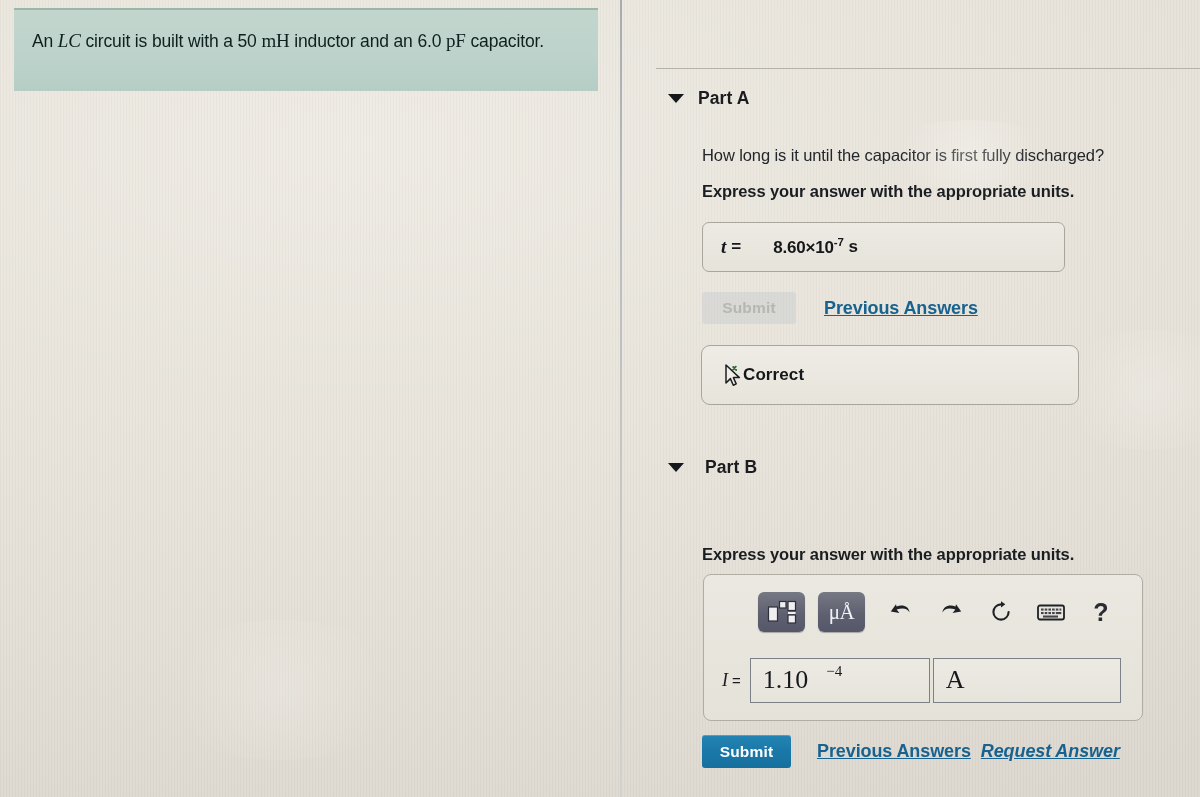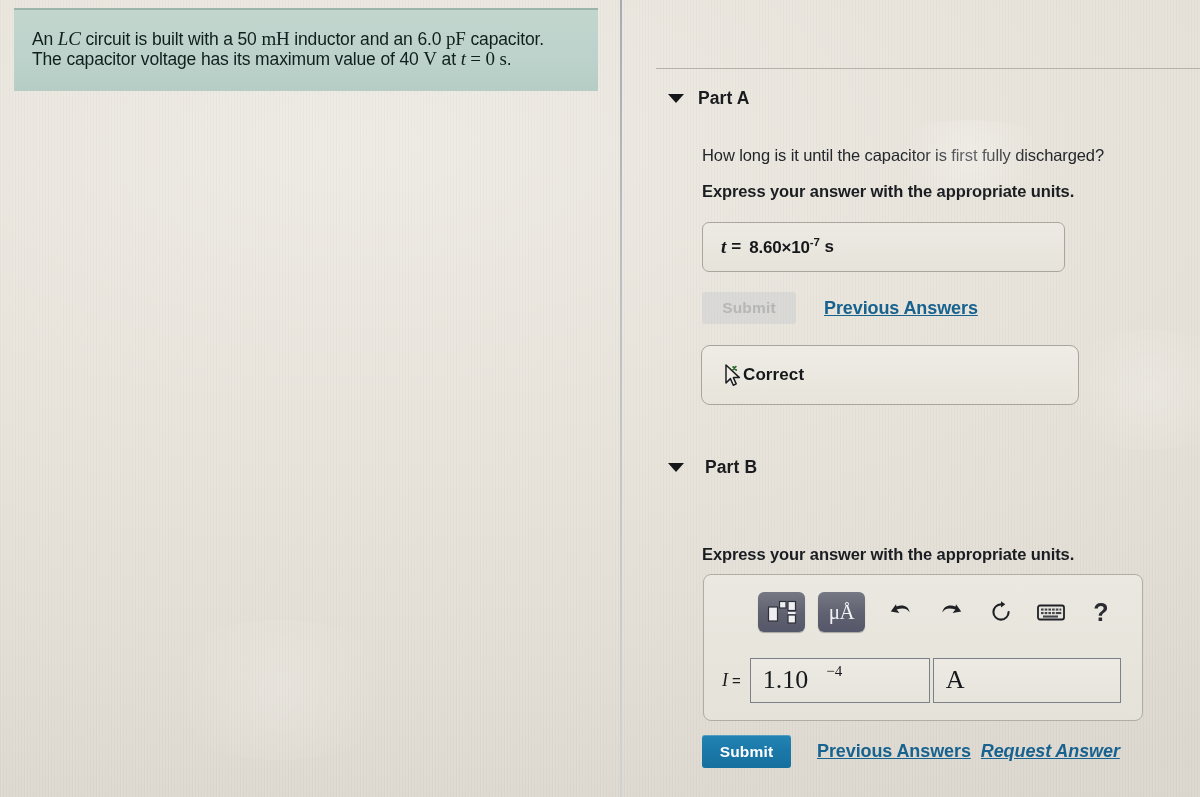--- a/index.html
+++ b/index.html
@@ -33,21 +33,21 @@
     width: 584px;
     height: 83px;
     background: linear-gradient(180deg, #c2d6ce 0%, #bcd2ca 60%, #b6cdc5 100%);
     border-top: 2px solid #9bb5ac;
     box-sizing: border-box;
     padding: 19px 0 0 18px;
   }
   #problem-box .line {
     color: #10201d;
     font-size: 17.5px;
-    line-height: 19px;
+    line-height: 24px;
     white-space: nowrap;
     letter-spacing: -0.15px;
   }
   .mathit { font-family: "Liberation Serif", serif; font-style: italic; font-size: 19px; }
   .mathrm { font-family: "Liberation Serif", serif; font-style: normal; font-size: 19px; }
 
   
   #divider {
     position: absolute;
     left: 620px;
@@ -127,20 +127,21 @@
     margin-right: 5px;
   }
   #partA-answer .eqsign {
     font-size: 17px; color:#15171a; margin-right: 8px; font-weight:bold;
   }
   #partA-answer .val {
     font-size: 17px;
     font-weight: bold;
     color: #15171a;
     letter-spacing: -.2px;
+    margin-left: 24px;
   }
   #partA-answer .val sup { font-size: 11.5px; }
   #partA-answer .unit { font-size:17px; font-weight:bold; color:#15171a; margin-left:5px; }
 
   
   #partA-actions {
     position: absolute;
     left: 80px;
     top: 292px;
     display: flex;
@@ -311,21 +312,20 @@
     pointer-events: none;
   }
 </style>
 </head>
 <body>
 
 <div id="page">
 
   <div id="problem-box">
     <div class="line"><span>An </span><span class="mathit">LC</span><span> circuit is built with a 50 </span><span class="mathrm">mH</span><span> inductor and an 6.0 </span><span class="mathrm">pF</span><span> capacitor.</span></div>
-    <div class="line"><span>The capacitor voltage has its maximum value of 40 </span><span class="mathrm">V</span><span> at </span><span class="mathit">t</span><span class="mathrm"> = 0 </span><span class="mathrm">s</span><span>.</span></div>
   </div>
 
   <div id="divider"></div>
 
   <div id="right-pane">
 
     <div id="top-rule"></div>
 
     <div class="part-header" style="left:46px; top:88px;">
       <span class="caret"></span>

